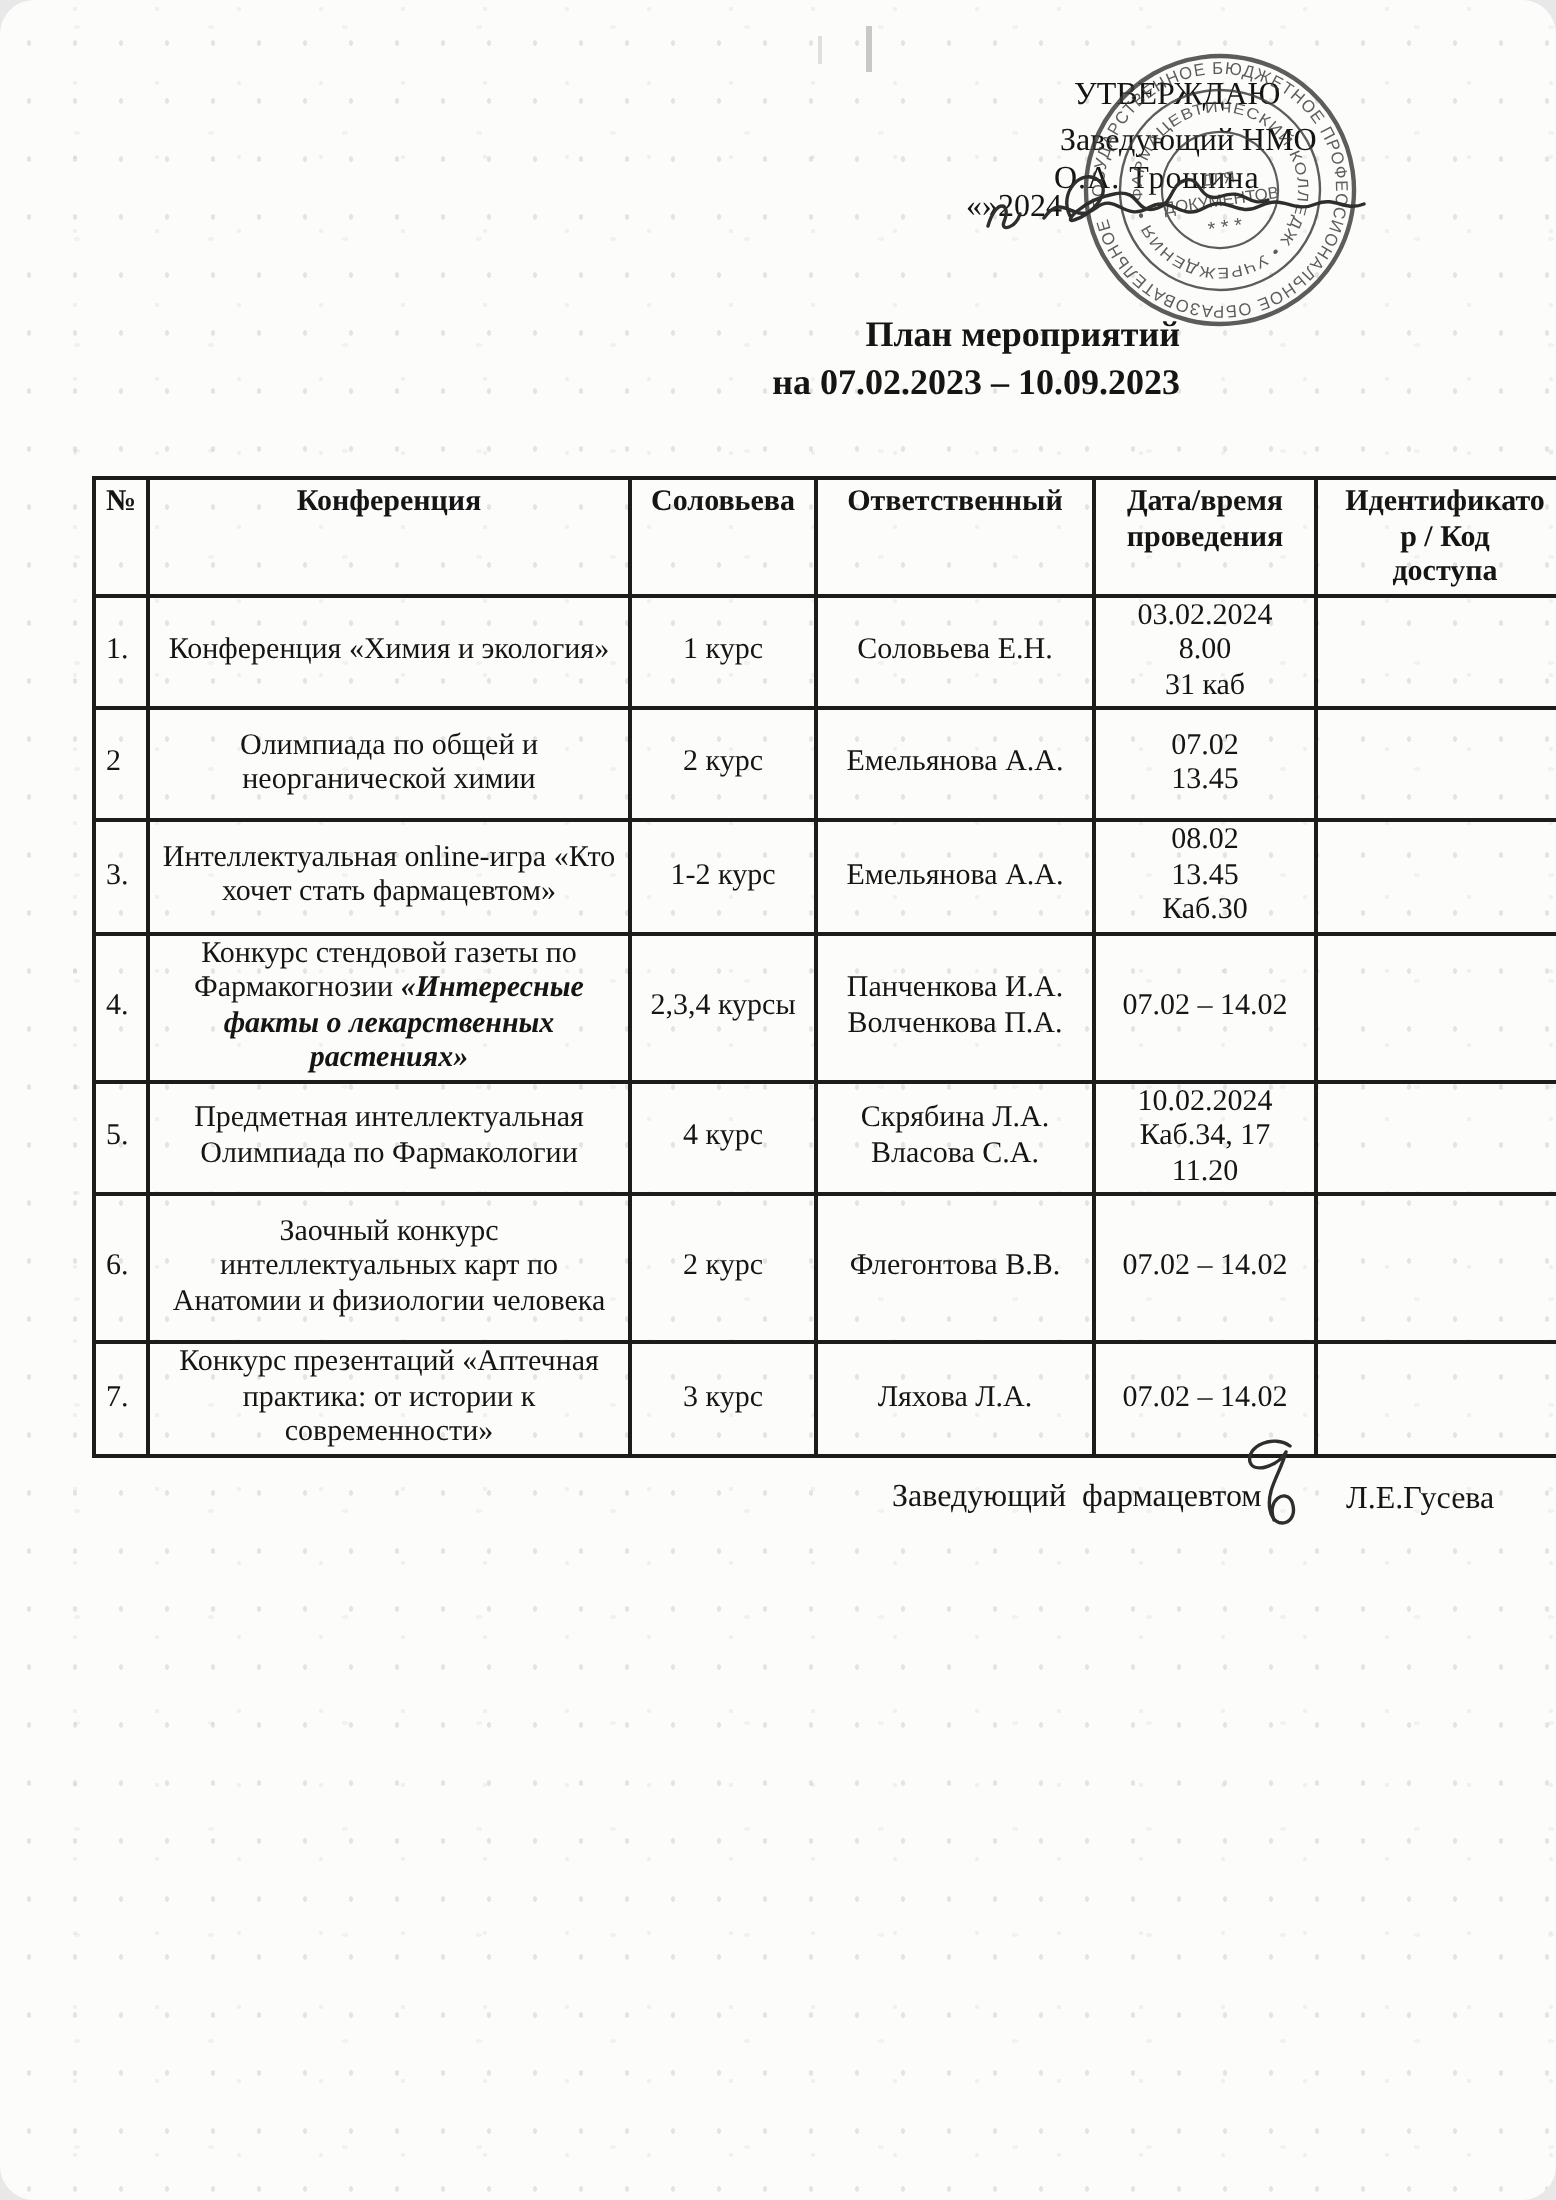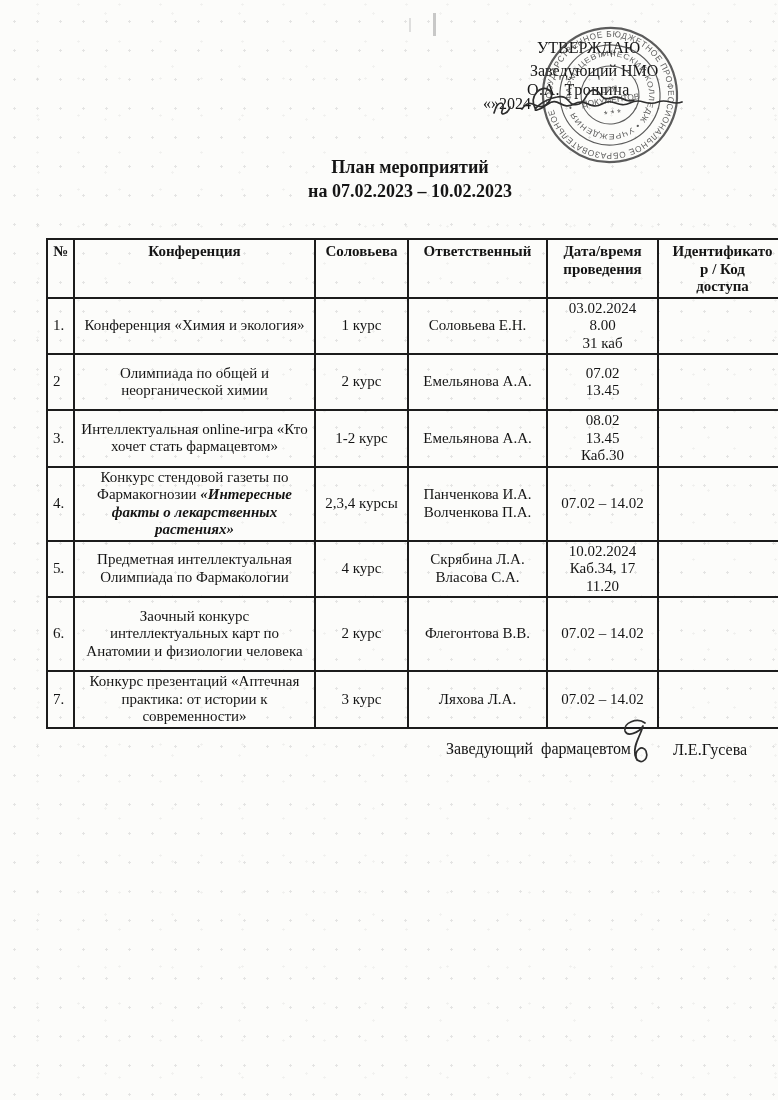--- a/index.html
+++ b/index.html
@@ -1,35 +1,35 @@
 <!DOCTYPE html>
 <html><head>
 <meta charset="utf-8">
 <style>
   html,body{margin:0;padding:0;background:#e8e8e8;}
   .page{
     position:relative;width:778px;height:1100px;margin:0 auto;
     background:#fcfcfa;overflow:hidden;
-    font-family:"Liberation Serif", serif;color:#151515;
+    font-family:"Liberation Serif", serif;color:#151515;border-radius:17px;
   }
   
   .page::before{
     content:"";position:absolute;inset:0;pointer-events:none;
     background-image:
       radial-gradient(rgba(70,70,70,.13) 1px, transparent 1.1px),
       radial-gradient(rgba(90,90,90,.07) 1px, transparent 1.3px),
       radial-gradient(rgba(60,60,60,.05) 1.4px, transparent 1.6px);
     background-size:23px 29px, 41px 37px, 67px 53px;
     background-position:3px 7px, 17px 23px, 5px 40px;
   }
   .abs{position:absolute;}
   
   .approval{font-size:16px;white-space:nowrap;z-index:2;}
   
-  .doc-title{left:230px;top:155px;width:360px;text-align:center;
+  .doc-title{left:230px;top:155px;width:360px;text-align:right;
     font-size:18px;font-weight:bold;line-height:24px;z-index:2;}
   
   .stamp{left:540px;top:25px;width:140px;height:140px;opacity:.82;z-index:3;
     transform:rotate(-8deg);}
   .stamp text{font-family:"Liberation Sans", sans-serif;fill:#3a3a3a;}
   .sig{z-index:4;}
   .sig path{fill:none;stroke:#2e2e2e;stroke-width:1.7;stroke-linecap:round;}
   
   .tbl-wrap{left:46px;top:238px;z-index:1;}
   table{border-collapse:collapse;table-layout:fixed;width:740px;
@@ -98,21 +98,21 @@
     <path d="M8,34 C2,22 14,10 22,16 C30,22 18,34 10,36 C4,38 14,26 30,23 C44,20 40,34 52,30 C60,27 58,18 66,16 C74,14 72,28 84,24 C96,20 97,30 107,26"></path>
   </svg>
 
   <svg class="abs sig" style="left:488px;top:93px;" width="200" height="30" viewBox="0 0 200 30">
     <path d="M6,20 C10,6 18,8 14,18 C12,23 20,21 22,14"></path>
     <path d="M34,16 C44,2 48,20 60,11 C70,3 74,18 86,11 C98,4 102,18 114,11 C126,4 130,16 142,10 C154,4 158,14 170,9 C180,5 184,13 194,9"></path>
   </svg>
 
   <div class="abs doc-title">
     <div>План мероприятий</div>
-    <div>на 07.02.2023 – 10.02.2023</div>
+    <div>на 07.02.2023 – 10.09.2023</div>
   </div>
 
   <div class="abs tbl-wrap">
     <table>
       <colgroup>
         <col class="w1">
           <col class="w2">
           <col class="w3">
           <col class="w4">
           <col class="w5">

